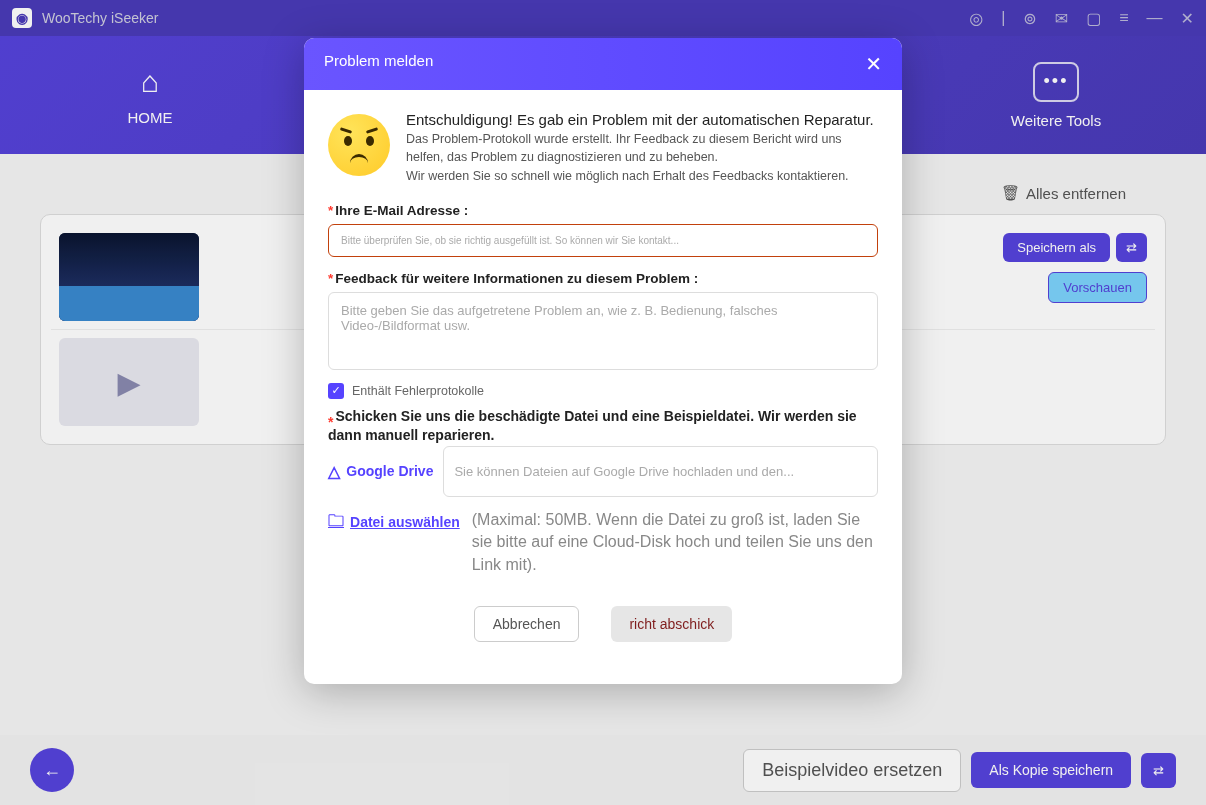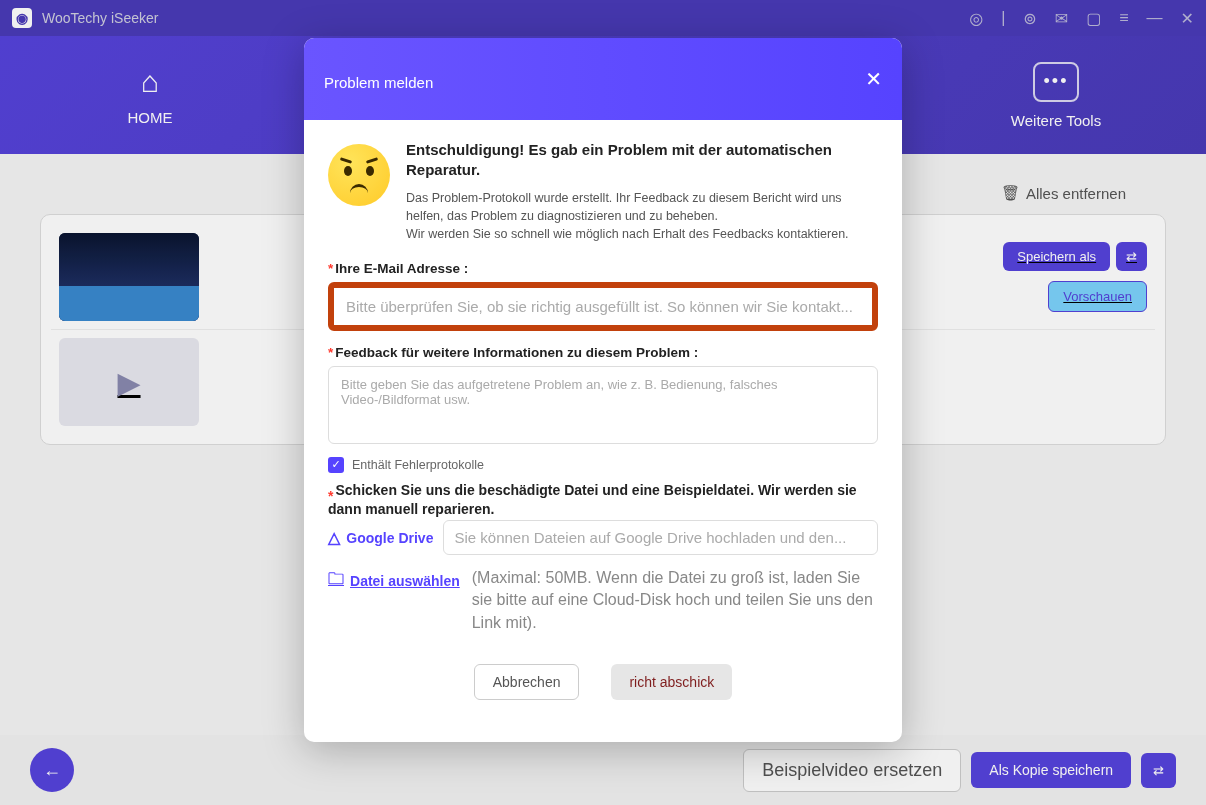--- a/index.html
+++ b/index.html
@@ -19,21 +19,21 @@
 .navhdr .navitem .navicon { font-size: 30px; }
 .navhdr .filler { flex: 1; }
 .navhdr .dots { width: 46px; height: 40px; border: 2px solid rgba(255,255,255,0.8); border-radius: 8px; display: flex; align-items: center; justify-content: center; font-size: 18px; letter-spacing: 2px; }
 
 
 .content { position: relative; padding: 30px 40px 0 40px; height: calc(805px - 36px - 118px - 70px); }
 .topactions { display: flex; justify-content: flex-end; gap: 10px; margin-bottom: 12px; align-items: center; padding-right: 40px; color: #555; }
 .topactions .trash-label { font-size: 15px; display: flex; gap: 6px; align-items: center; cursor: pointer; }
 
 .filelist { border: 1px solid #ddd; border-radius: 10px; padding: 10px; background: #fff; }
-.filerow { display: flex; align-items: center; gap: 14px; padding: 8px; text-decoration: underline; }
+.filerow { display: flex; gap: 14px; padding: 8px; }
 .filerow + .filerow { border-top: 1px solid #eee; }
 .thumb { width: 140px; height: 88px; border-radius: 6px; background: linear-gradient(135deg,#1a2a4a,#2e4a7a); display: flex; align-items: center; justify-content: center; overflow: hidden; position: relative; }
 .thumb.vid { background: #e8e8f0; color: #8a8ab0; font-size: 30px; }
 .thumb .night { position:absolute; inset:0; background:
   linear-gradient(180deg,#0a1530 0%,#1a2a5a 50%,#2a3a7a 100%);}
 .thumb .court { position:absolute; bottom:0; left:0; right:0; height:40%; background:#3a8ad0; }
 .filerow .mid { flex: 1; }
 .filerow .actions { display: flex; flex-direction: column; gap: 10px; align-items: flex-end; }
 .btn { border-radius: 6px; padding: 7px 14px; font-size: 13px; cursor: pointer; border: none; }
 .btn.primary { background: #5643dc; color: #fff; }
@@ -47,49 +47,49 @@
 
 .footer { position: absolute; bottom: 0; left: 0; right: 0; height: 70px; background: #f2f2f2; display: flex; align-items: center; padding: 0 30px; gap: 10px; }
 .footer .back { width: 44px; height: 44px; border-radius: 50%; background: #5643dc; color: #fff; display: flex; align-items: center; justify-content: center; font-size: 18px; cursor: pointer; }
 .footer .spacer { flex: 1; }
 
 
 .overlay { position: absolute; inset: 0; background: rgba(0,0,0,0.06); display: flex; align-items: flex-start; justify-content: center; }
 
 
 .modal { width: 598px; margin-top: 38px; background: #fff; border-radius: 10px; box-shadow: 0 8px 40px rgba(0,0,0,0.25); overflow: hidden; }
-.modal-hdr { background: linear-gradient(90deg,#6a55ff,#5643ff); color: #fff; padding: 29px 20px; display: flex; justify-content: space-between; align-items: flex-end; font-size: 15px; }
+.modal-hdr { background: linear-gradient(90deg,#6a55ff,#5643ff); color: #fff; padding: 14px 20px; display: flex; justify-content: space-between; align-items: flex-start; font-size: 15px; }
 .modal-hdr .close { font-size: 20px; cursor: pointer; }
 .modal-body { padding: 20px 24px 14px 24px; font-size: 13px; color: #333; }
 .apology { display: flex; gap: 16px; margin-bottom: 18px; }
 .apology .emoji { width: 62px; height: 62px; border-radius: 50%; background: radial-gradient(circle at 35% 30%,#ffe45a,#ffca28); position: relative; flex-shrink: 0; margin-top: 4px; }
 .apology .emoji .eyeL,.apology .emoji .eyeR { position:absolute; width:8px; height:10px; background:#3a2a00; border-radius:50%; top:22px; }
 .apology .emoji .eyeL{left:16px;} .apology .emoji .eyeR{right:16px;}
 .apology .emoji .browL,.apology .emoji .browR{position:absolute;width:12px;height:3px;background:#3a2a00;border-radius:2px;top:15px;}
 .apology .emoji .browL{left:12px;transform:rotate(18deg);} .apology .emoji .browR{right:12px;transform:rotate(-18deg);}
 .apology .emoji .mouth{position:absolute;width:18px;height:10px;border:3px solid #3a2a00;border-bottom:none;border-left:none;border-right:none;border-radius:12px 12px 0 0;left:22px;top:40px;}
-.apology .txt h3 { font-size: 15px; font-weight: 700; margin-bottom: 8px; color: #222; line-height: 1.35; }
+.apology .txt h3 { font-size: 15px; font-weight: 400; margin-bottom: 0; color: #222; line-height: 1.35; }
 .apology .txt p { font-size: 12.5px; color: #555; line-height: 1.45; }
 
 .field-label { font-size: 13.5px; font-weight: 700; margin-bottom: 6px; color: #222; }
 .field-label .req { color: #ff3b30; margin-right: 2px; }
-.textinput { width: 100%; border: 6px solid #c2410c; border-radius: 6px; padding: 10px 12px; font-size: 15px; margin-bottom: 14px; }
+.textinput { width: 100%; border: 1px solid #c2410c; border-radius: 6px; padding: 10px 12px; font-size: 10px; margin-bottom: 14px; }
 .textarea { width: 100%; border: 1px solid #ddd; border-radius: 6px; padding: 10px 12px; font-size: 13px; height: 78px; resize: none; margin-bottom: 10px; font-family: inherit; }
 .textinput::placeholder,.textarea::placeholder { color: #aaa; }
 
 .checkrow { display: flex; align-items: center; gap: 8px; margin-bottom: 8px; font-size: 12.5px; color: #666; }
 .checkrow .chk { width: 16px; height: 16px; background: #5643ff; border-radius: 3px; display: flex; align-items: center; justify-content: center; color: #fff; font-size: 11px; }
 
 .upload-prompt { font-size: 14px; font-weight: 700; line-height: 1.4; margin-bottom: 0; color: #222; position: relative; }
 .upload-prompt .req { color: #ff3b30; position: relative; top: 6px; margin-right: 2px; }
 
 .drive-row { display: flex; align-items: center; gap: 10px; margin-bottom: 12px; }
 .drive-row .glabel { color: #5643ff; font-weight: 600; font-size: 14px; display: flex; gap: 6px; align-items: center; }
 .drive-row .gicon { font-size: 16px; }
-.drive-row .ginput { flex: 1; border: 1px solid #ddd; border-radius: 6px; padding: 8px 10px; font-size: 15px; }
+.drive-row .ginput { flex: 1; border: 1px solid #ddd; border-radius: 6px; padding: 17px 10px; font-size: 13px; }
 .drive-row .ginput::placeholder { color: #aaa; }
 
 .file-row { display: flex; gap: 12px; align-items: flex-start; margin-bottom: 10px; }
 .file-row .flabel { color: #5643ff; font-weight: 600; font-size: 14px; text-decoration: underline; display: flex; gap: 6px; align-items: center; cursor: pointer; }
 .file-row .ficon { font-size: 16px; text-decoration: none; }
 .file-row .fhint { font-size: 16px; color: #888; line-height: 1.4; flex: 1; }
 
 .modal-footer { display: flex; justify-content: center; gap: 32px; padding: 20px 0 28px 0; }
 .modal-footer .btn { padding: 9px 18px; font-size: 14px; }
 .content { position: relative; }

